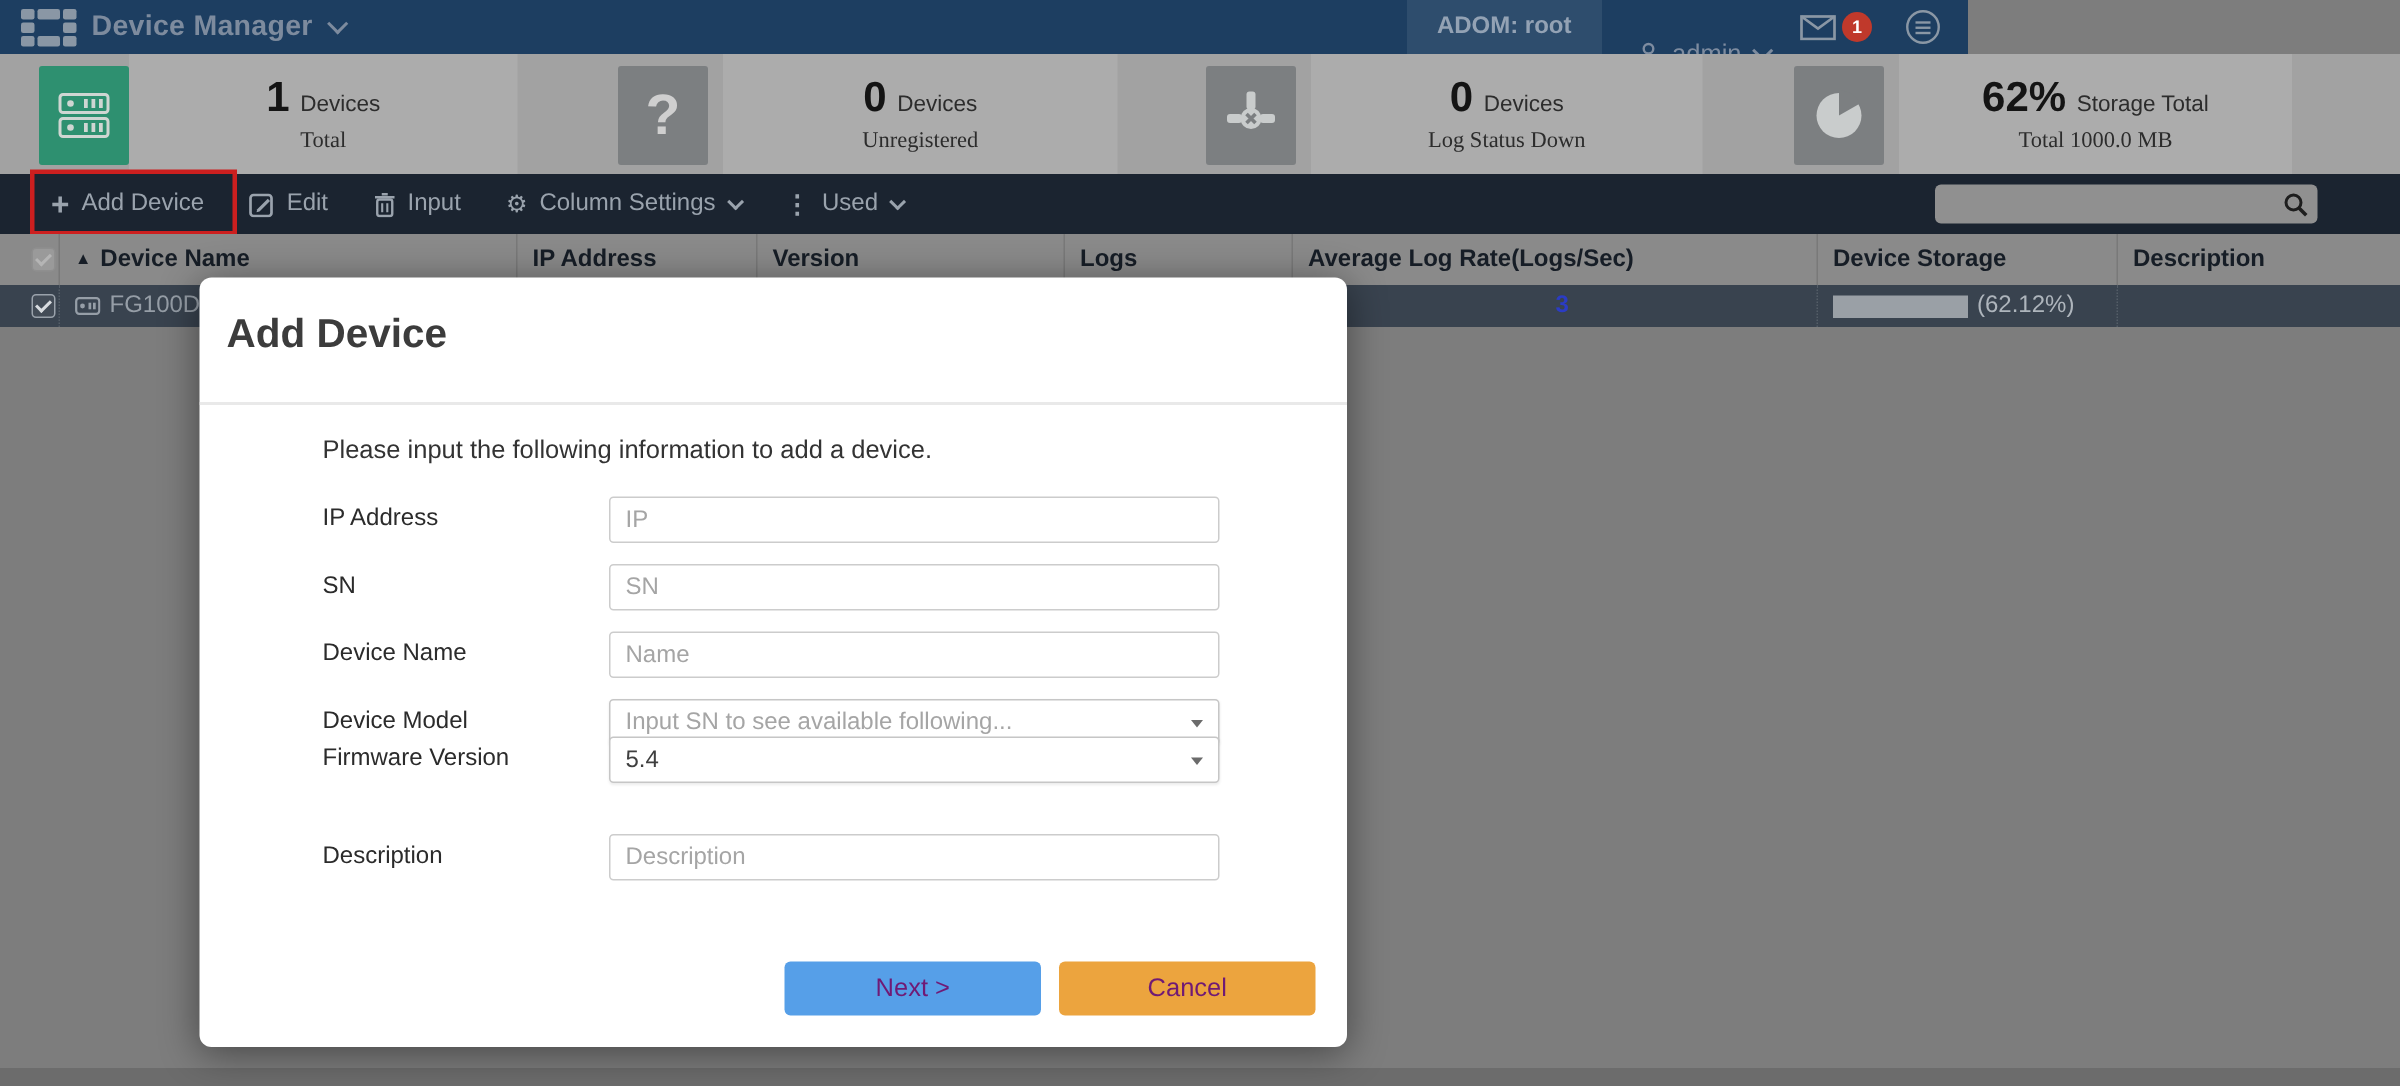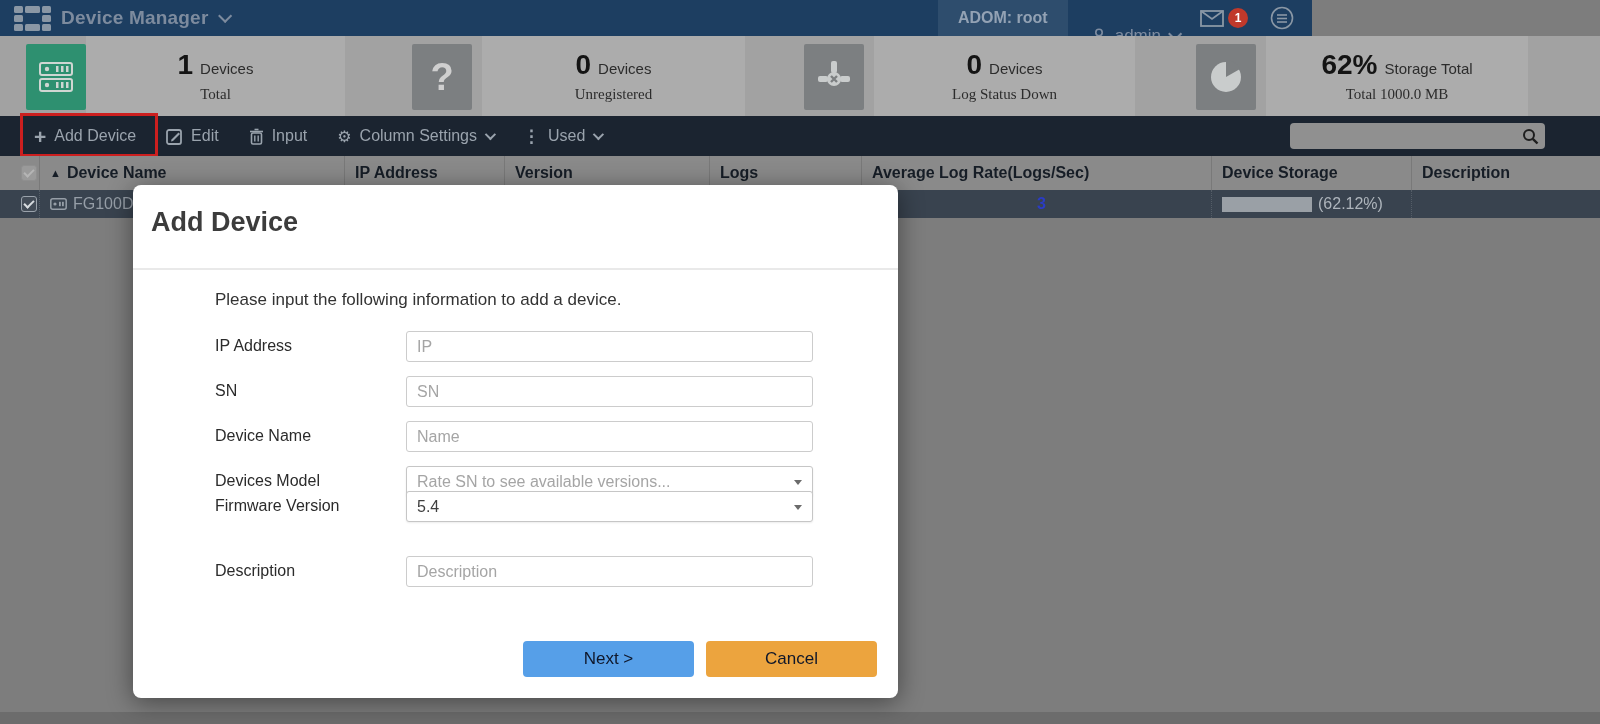--- a/index.html
+++ b/index.html
@@ -102,21 +102,21 @@
   .m-field input::placeholder { color:#a5a5a5; }
   .m-select { width:100%; height:100%; border:1px solid #c6c6c6; border-radius:3px; background:#fff;
               display:flex; align-items:center; padding:0 10px; font-size:16px;
               box-shadow:0 1px 2px rgba(0,0,0,.08); position:relative; cursor:pointer; }
   .m-select.placeholder { color:#a5a5a5; }
   .m-select.value { color:#3f3f3f; }
   .m-select .caret { position:absolute; right:10px; top:13px; width:0; height:0;
                      border-left:4px solid transparent; border-right:4px solid transparent;
                      border-top:5px solid #6b6b6b; }
   .m-buttons { position:absolute; left:390px; top:456px; display:flex; gap:12px; }
-  .btn { width:171px; height:36px; border:none; border-radius:4px; color:#0f172a; font-size:17px;
+  .btn { width:171px; height:36px; border:none; border-radius:4px; color:#701a75; font-size:17px;
          font-family:"Liberation Sans", sans-serif; cursor:pointer; }
   .btn.next { background:#569fe8; }
   .btn.cancel { background:#eca43e; }
 </style>
 </head>
 <body>
 
 <header class="navbar">
   <div class="nav-left">
     <span class="logo-grid">
@@ -337,24 +337,24 @@
   </div>
   <div class="m-row" style="top:191px">
     <span class="m-label">SN</span>
     <span class="m-field"><input placeholder="SN" style=""></span>
   </div>
   <div class="m-row" style="top:236px">
     <span class="m-label">Device Name</span>
     <span class="m-field"><input placeholder="Name" style=""></span>
   </div>
   <div class="m-row" style="top:281px">
-    <span class="m-label">Devices Model</span>
+    <span class="m-label">Device Model</span>
     <span class="m-field">
       <span class="m-select placeholder">
-        <span>Rate SN to see available versions...</span>
+        <span>Input SN to see available following...</span>
         <span class="caret"></span>
       </span>
     </span>
   </div>
   <div class="m-row" style="top:306px">
     <span class="m-label">Firmware Version</span>
     <span class="m-field">
       <span class="m-select value">
         <span>5.4</span>
         <span class="caret"></span>

